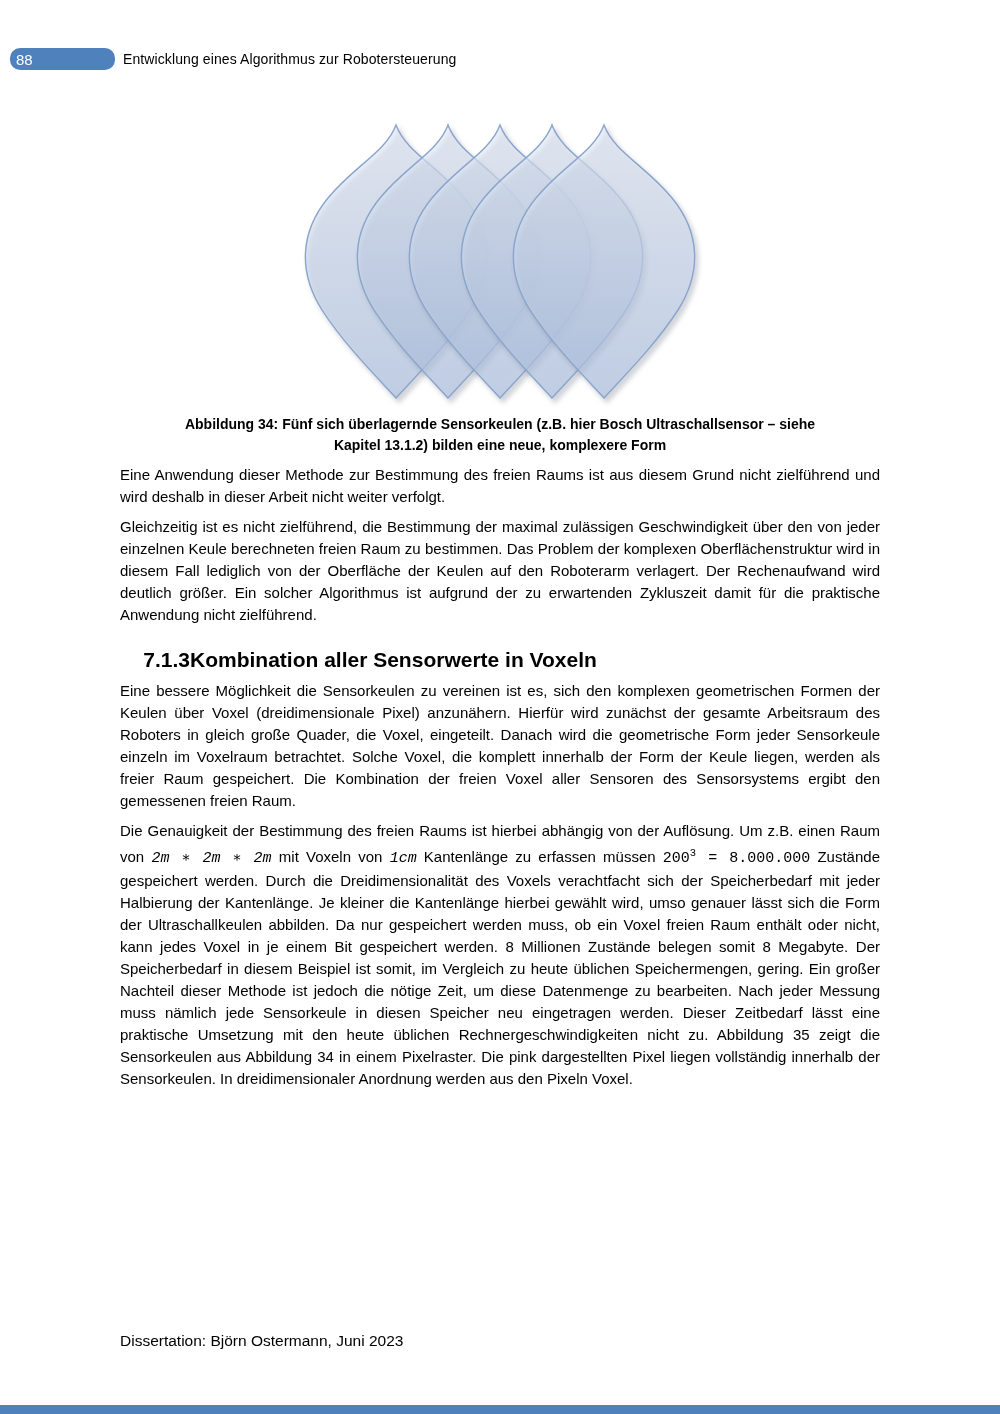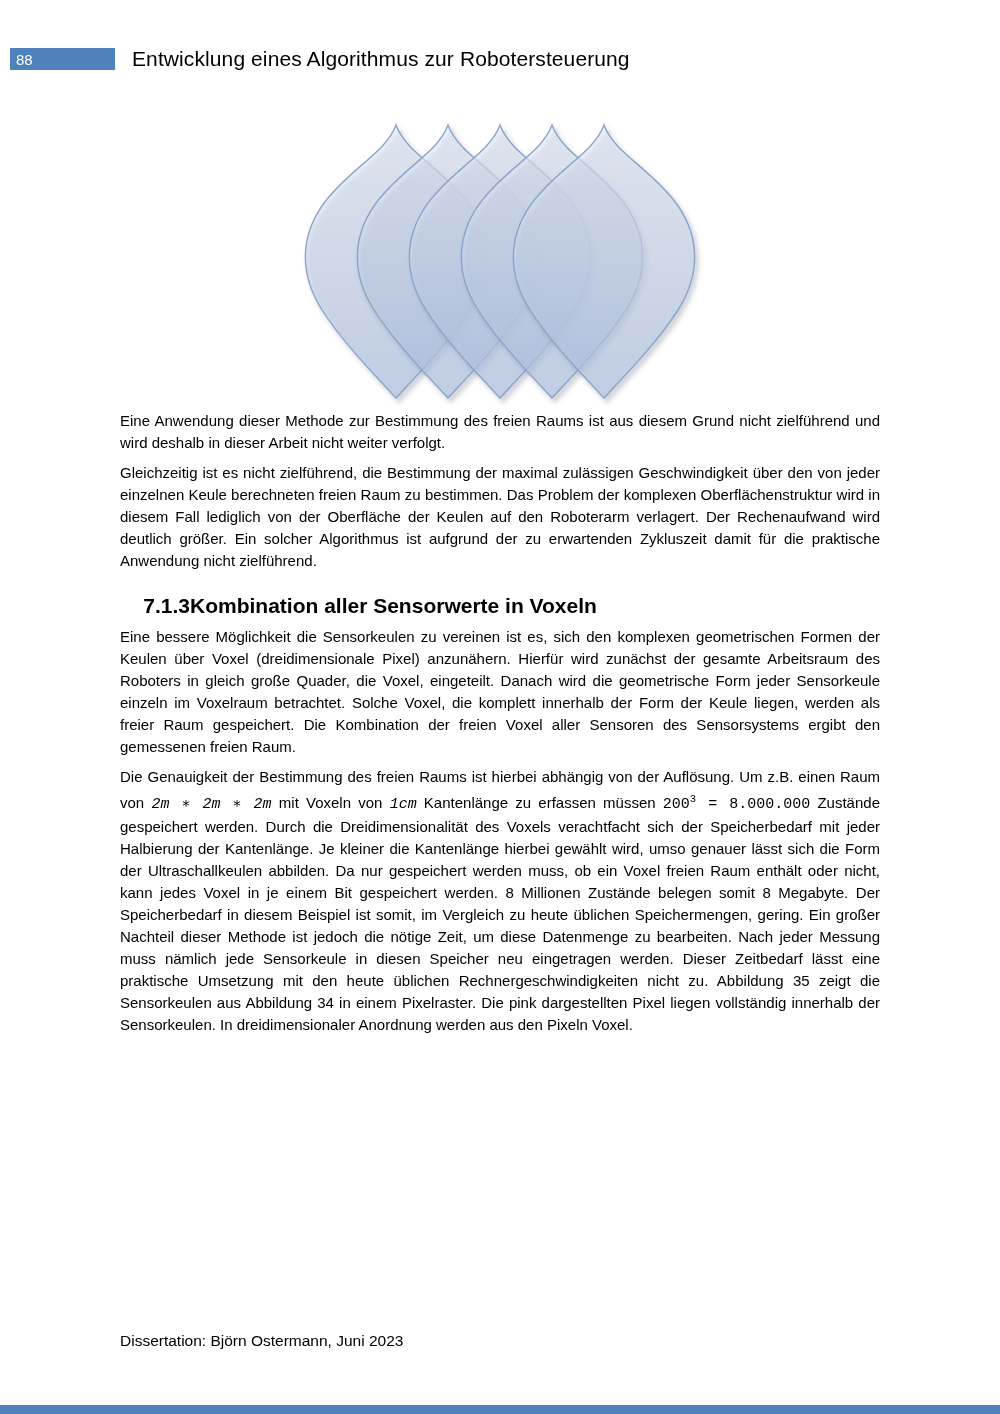--- a/index.html
+++ b/index.html
@@ -24,24 +24,25 @@
   .page-number-box {
     margin-left: 10px;
     width: 105px;
     height: 22px;
     background: #4f81bd;
     color: #ffffff;
     font-size: 15px;
     display: flex;
     align-items: center;
     padding-left: 6px;
+    border-radius: 10px;
   }
   .header-title {
-    margin-left: 17px;
-    font-size: 21px;
+    margin-left: 8px;
+    font-size: 14px;
     letter-spacing: 0.1px;
   }
   
   .content {
     position: absolute;
     top: 112px;
     left: 120px;
     width: 760px;
   }
   .fig { width: 420px; margin: 10px auto 0 auto; }
@@ -117,20 +118,24 @@
         <g stroke="#8aa4cc">
           <use class="lobe-use" href="#lobeShape" xlink:href="#lobeShape" x="0" y="0"></use>
           <use class="lobe-use" href="#lobeShape" xlink:href="#lobeShape" x="52" y="0"></use>
           <use class="lobe-use" href="#lobeShape" xlink:href="#lobeShape" x="104" y="0"></use>
           <use class="lobe-use" href="#lobeShape" xlink:href="#lobeShape" x="156" y="0"></use>
           <use class="lobe-use" href="#lobeShape" xlink:href="#lobeShape" x="208" y="0"></use>
         </g>
       </svg>
     </figure>
 
+    <div class="caption">
+      <span>Abbildung 34: Fünf sich überlagernde Sensorkeulen (z.B. hier Bosch Ultraschallsensor – siehe</span>
+      <span>Kapitel 13.1.2) bilden eine neue, komplexere Form</span>
+    </div>
 
     <p class="par">Eine Anwendung dieser Methode zur Bestimmung des freien Raums ist aus diesem Grund nicht zielführend und wird deshalb in dieser Arbeit nicht weiter verfolgt.</p>
 
     <p class="par">Gleichzeitig ist es nicht zielführend, die Bestimmung der maximal zulässigen Geschwindigkeit über den von jeder einzelnen Keule berechneten freien Raum zu bestimmen. Das Problem der komplexen Oberflächenstruktur wird in diesem Fall lediglich von der Oberfläche der Keulen auf den Roboterarm verlagert. Der Rechenaufwand wird deutlich größer. Ein solcher Algorithmus ist aufgrund der zu erwartenden Zykluszeit damit für die praktische Anwendung nicht zielführend.</p>
 
     <h2 class="heading">
       <span class="h-num">7.1.3</span>
       <span class="h-text">Kombination aller Sensorwerte in Voxeln</span>
     </h2>
 

